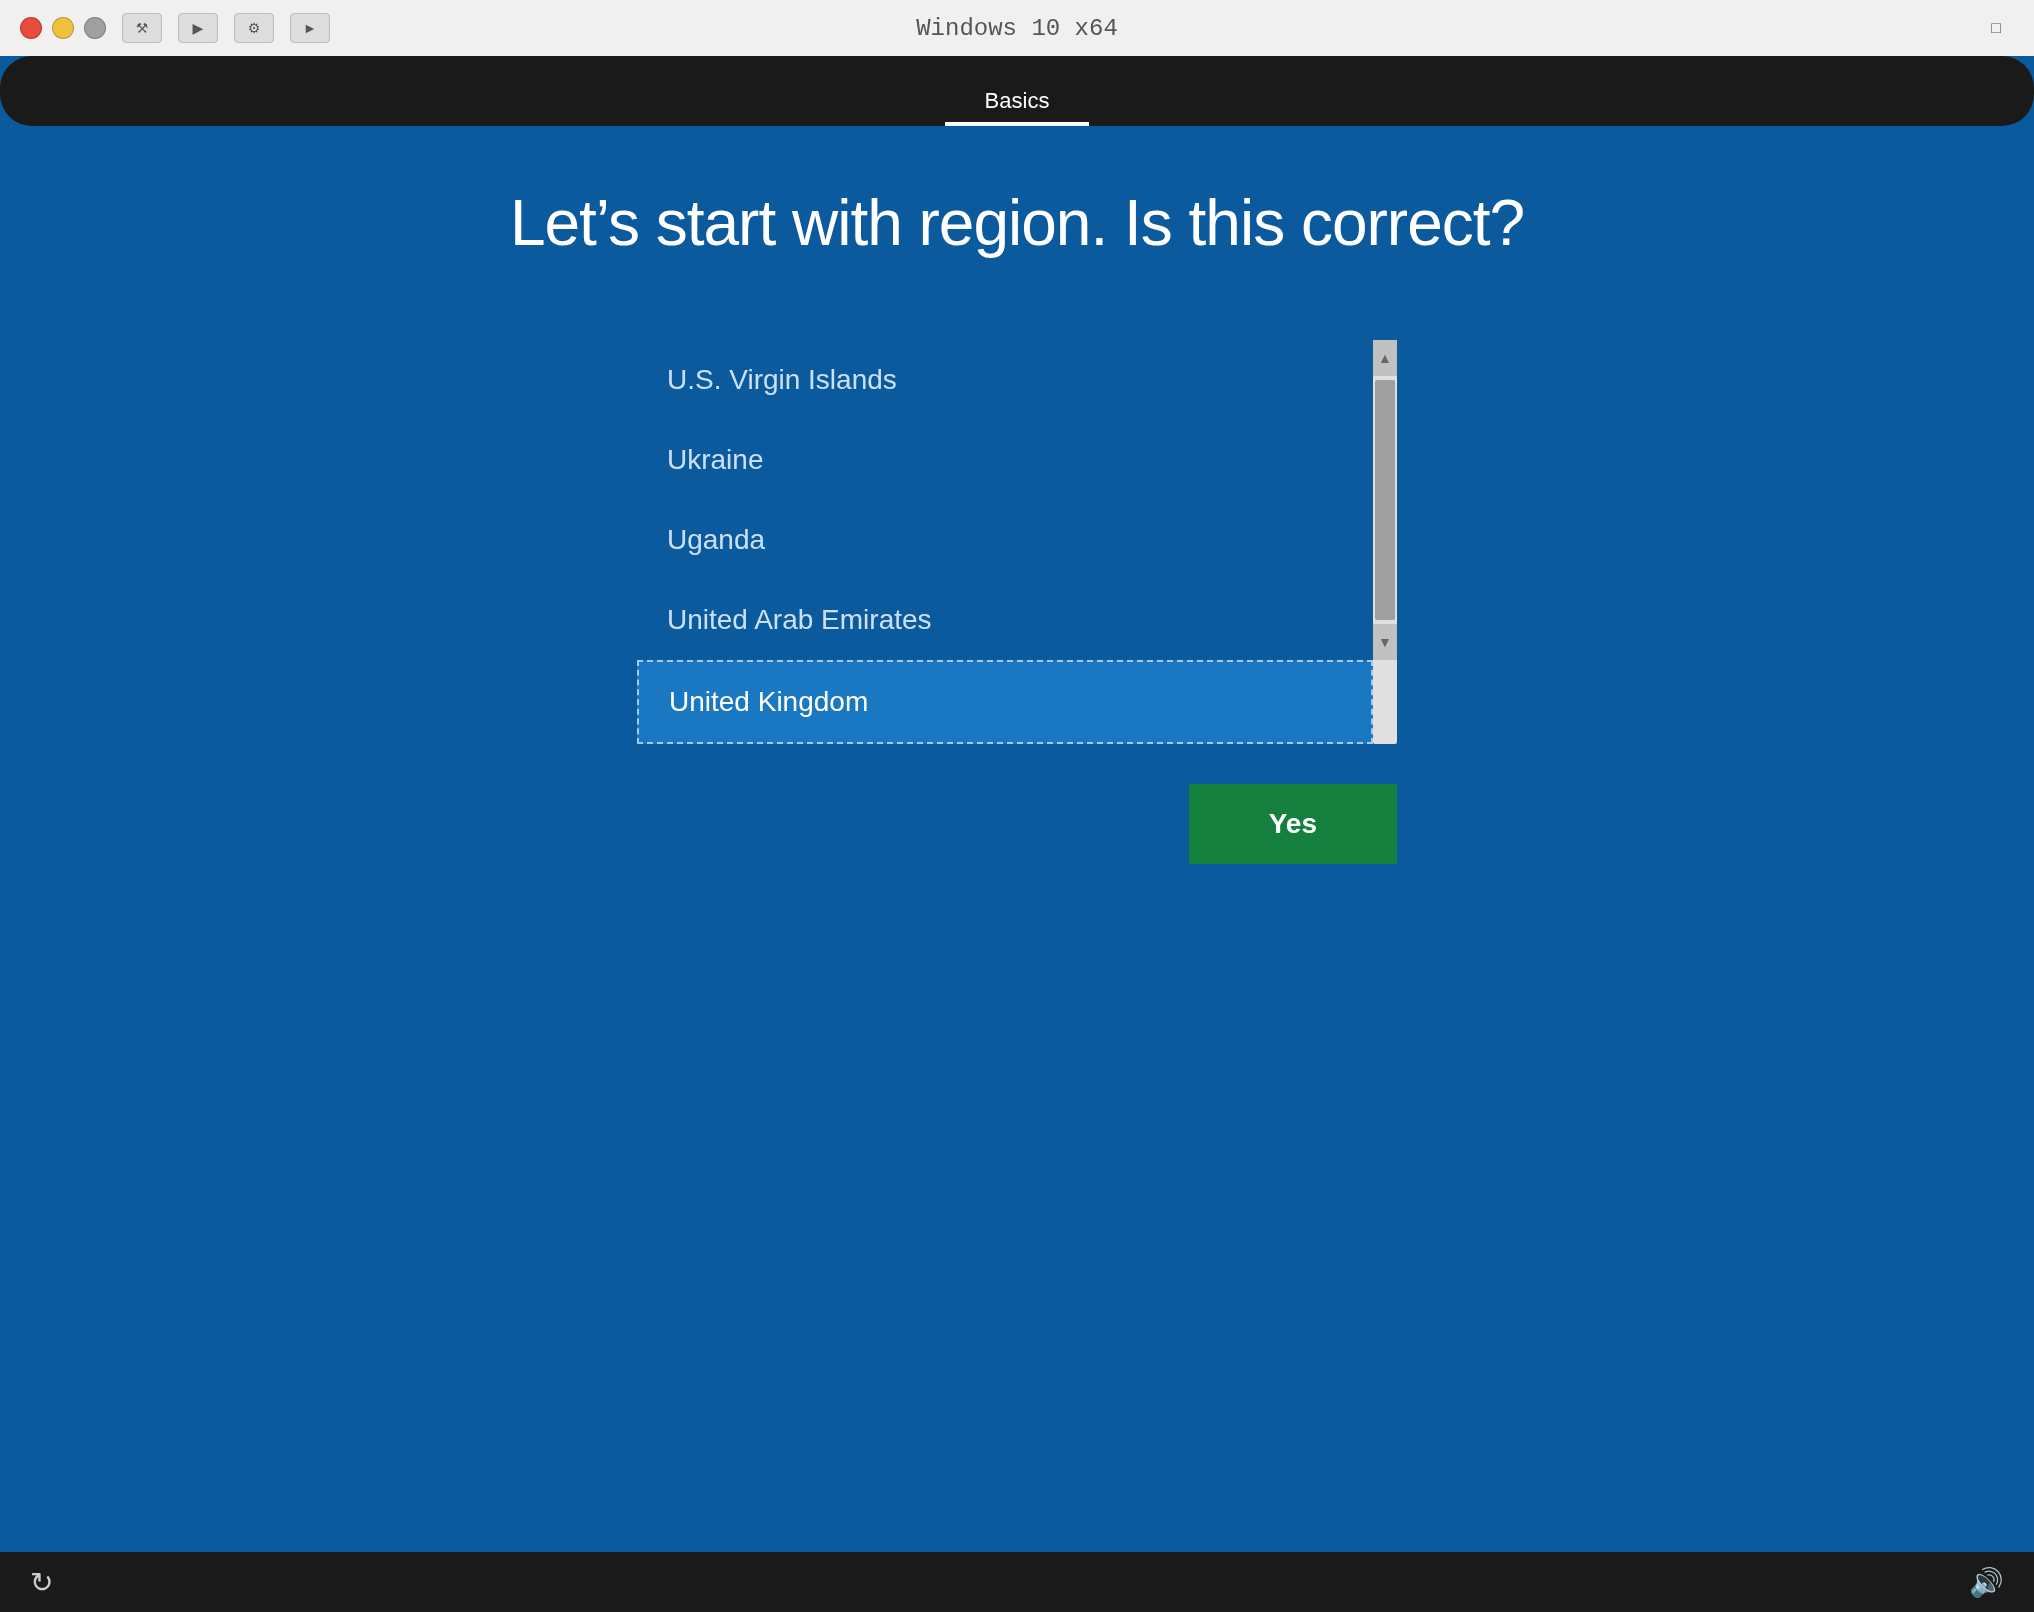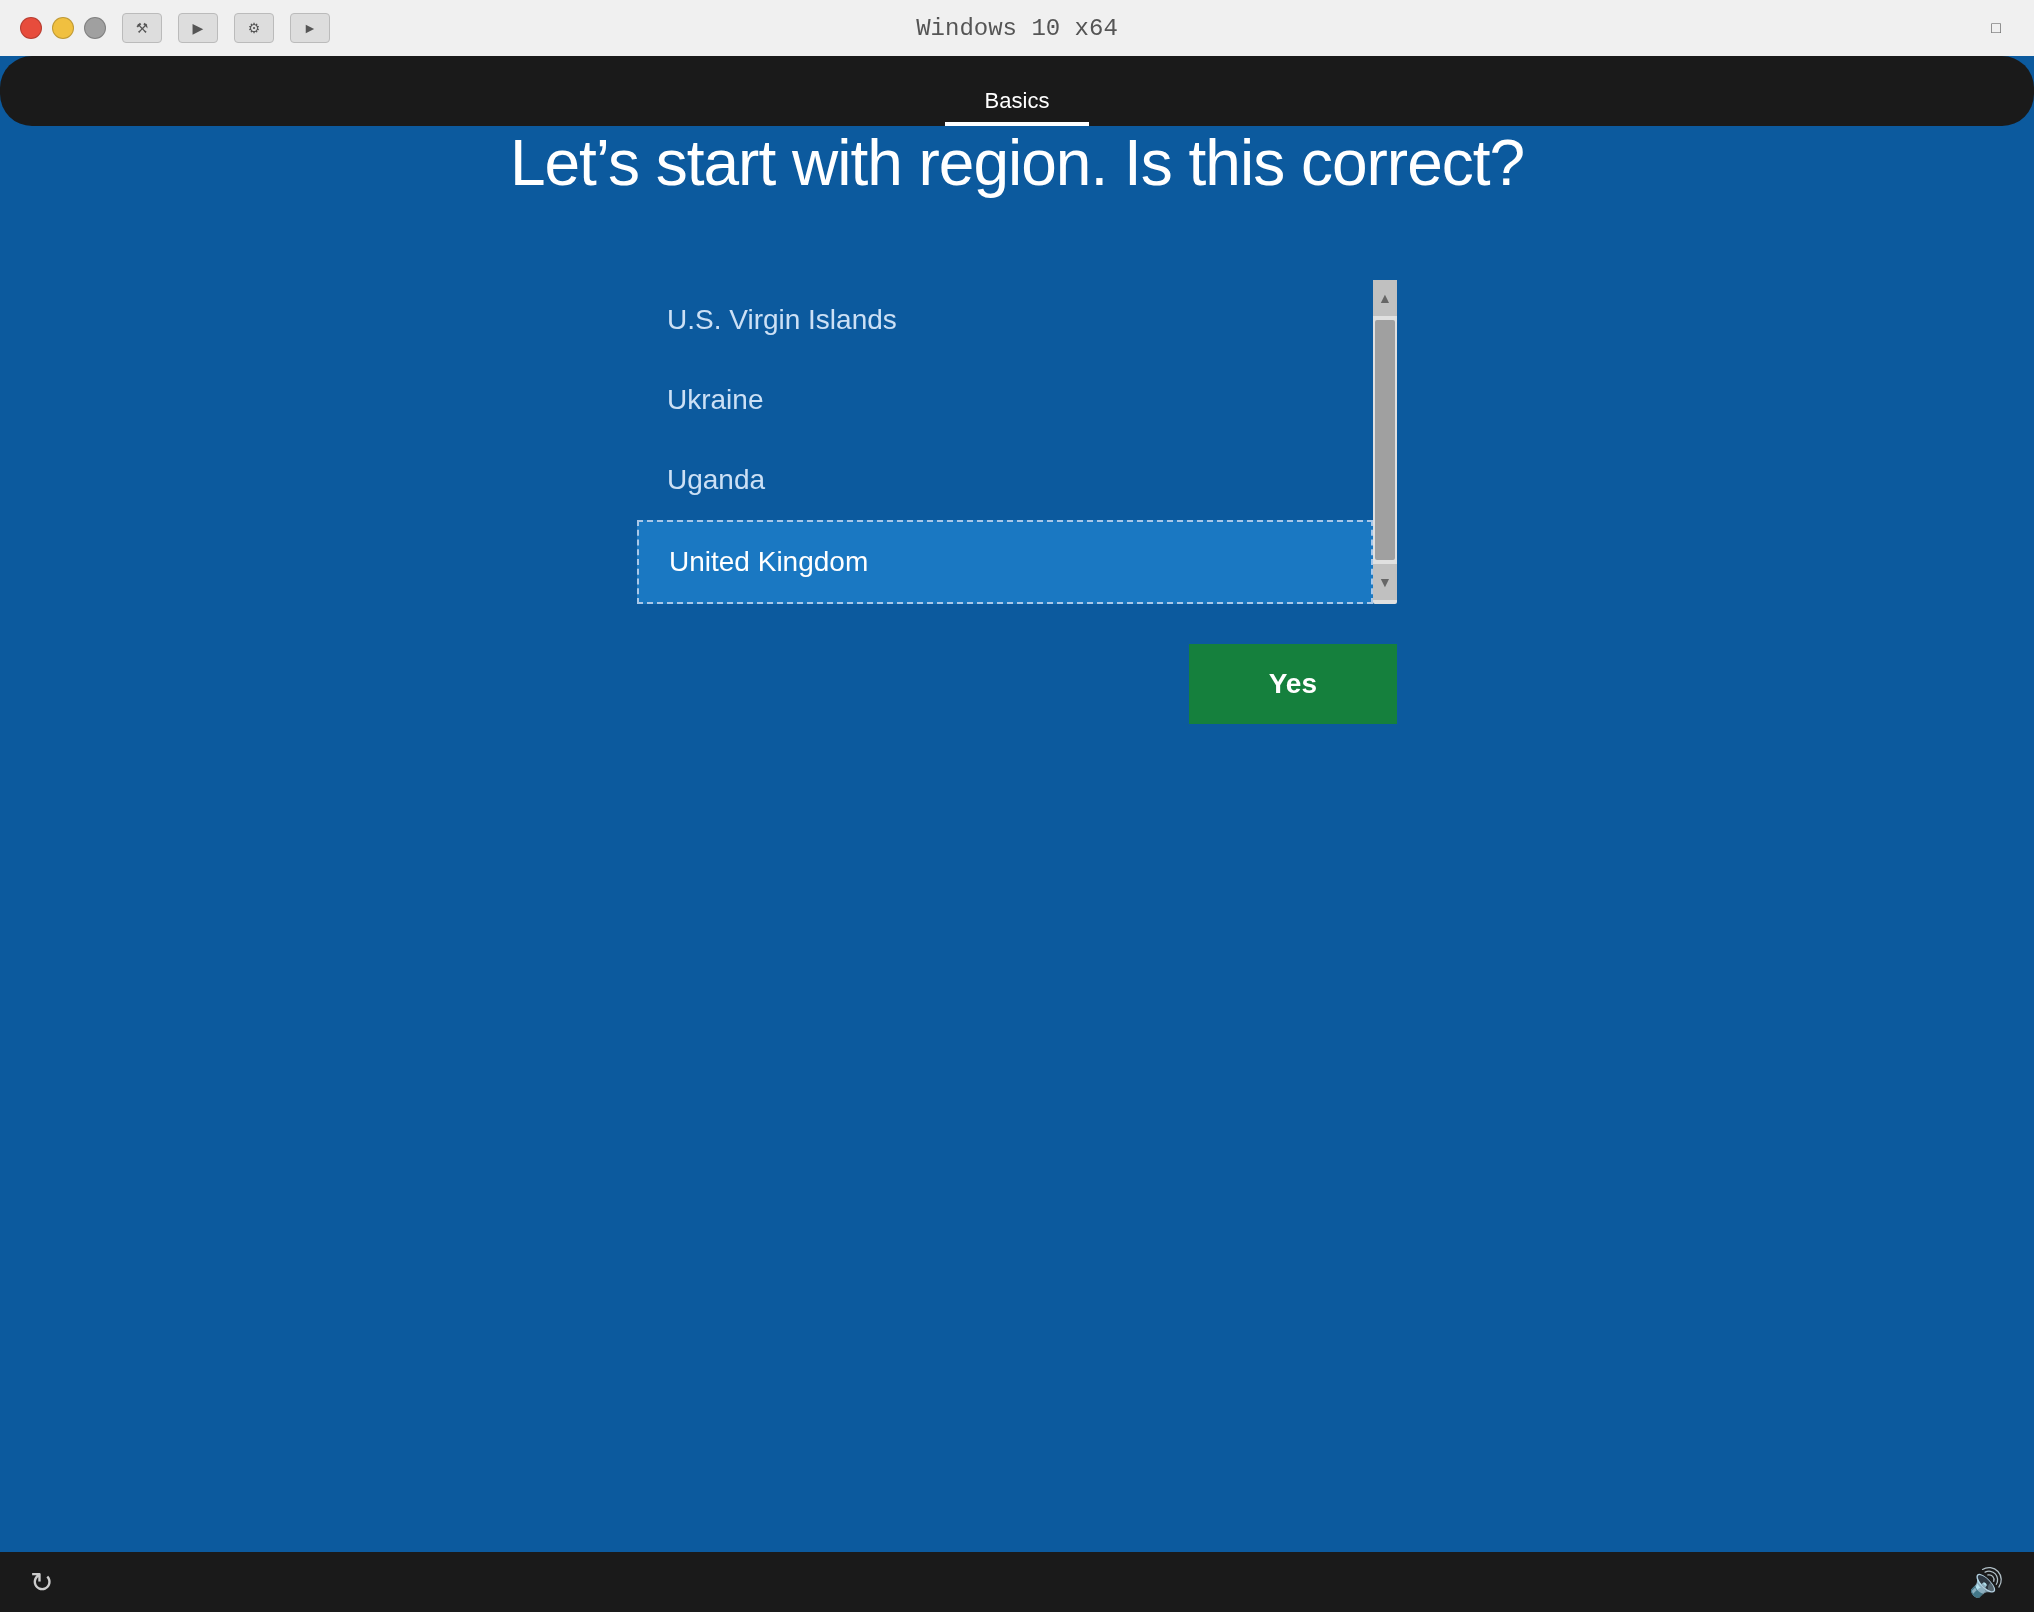--- a/index.html
+++ b/index.html
@@ -117,20 +117,21 @@
       background: #fff;
     }
 
     
     .main-content {
       flex: 1;
       background: #0c5a9e;
       display: flex;
       flex-direction: column;
       align-items: center;
+      padding-top: 60px;
     }
 
     .page-title {
       color: #fff;
       font-size: 64px;
       font-weight: 300;
       text-align: center;
       margin-bottom: 80px;
       letter-spacing: -1px;
     }
@@ -263,20 +264,21 @@
 </div>
 
 <div class="main-content">
   <h1 class="page-title">Let’s start with region. Is this correct?</h1>
 
   <div class="scroll-wrapper">
     <div class="list-area">
       <div class="list-item">U.S. Virgin Islands</div>
       <div class="list-item">Ukraine</div>
       <div class="list-item">Uganda</div>
+      <div class="list-item">United Arab Emirates</div>
       <div class="list-item selected">United Kingdom</div>
     </div>
     <div class="scrollbar-track">
       <div class="scrollbar-btn">▲</div>
       <div class="scrollbar-thumb"></div>
       <div class="scrollbar-btn">▼</div>
     </div>
   </div>
 
   <div class="yes-btn-container">

